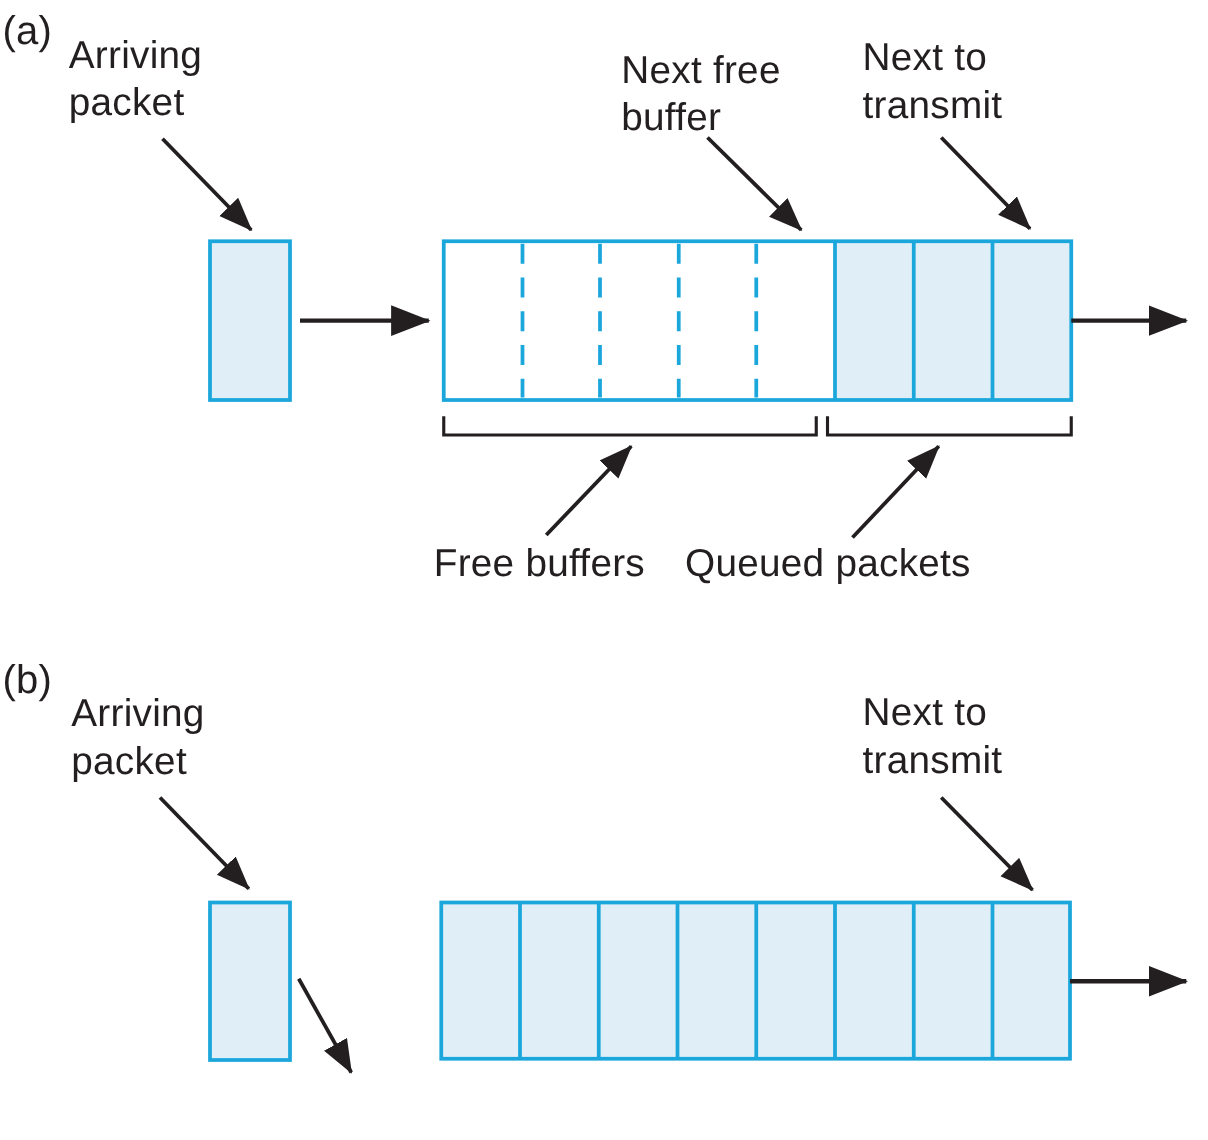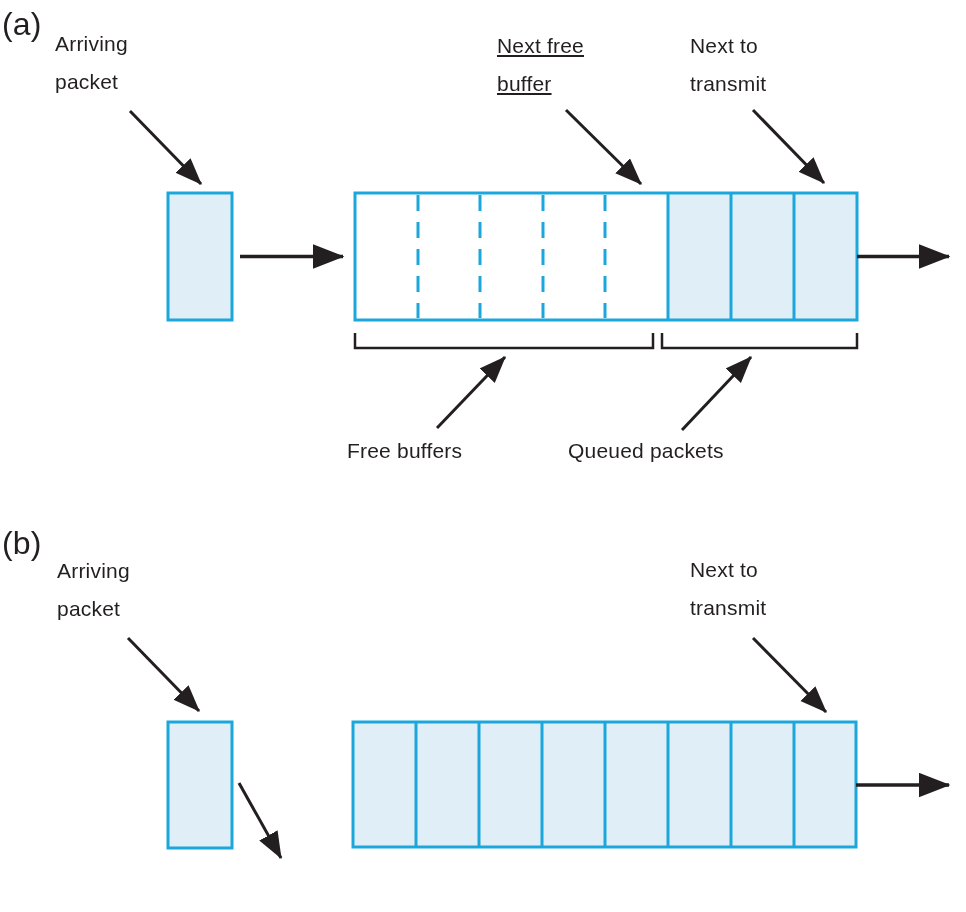--- a/index.html
+++ b/index.html
@@ -15,21 +15,21 @@
     font-family: "Liberation Sans", sans-serif;
     overflow: hidden;
   }
   .diagram-svg {
     position: absolute;
     left: 0;
     top: 0;
   }
   .lbl {
     position: absolute;
-    font-size: 21px;
+    font-size: 31px;
     line-height: 38px;
     color: #231F20;
     white-space: pre-line;
     letter-spacing: 0.2px;
   }
   .tag {
     font-size: 32px;
   }
 </style>
 </head>
@@ -106,29 +106,29 @@
 
       <line x1="856" y1="785" x2="949" y2="785" stroke="#231F20" stroke-width="3.5" marker-end="url(#ah)"></line>
     </g>
   </svg>
 
   <div class="lbl tag" style="left:2px; top:5px;">(a)</div>
 
   <div class="lbl" style="left:55px; top:25px;">Arriving
 packet</div>
 
-  <div class="lbl" style="left:497px; top:27px;text-decoration:underline;">Next free
+  <div class="lbl" style="left:497px; top:37px;">Next free
 buffer</div>
 
   <div class="lbl" style="left:690px; top:27px;">Next to
 transmit</div>
 
   <div class="lbl" style="left:347px; top:432px;text-align:right;">Free buffers</div>
 
-  <div class="lbl" style="left:568px; top:432px;">Queued packets</div>
+  <div class="lbl" style="left:548px; top:432px;">Queued packets</div>
 
   <div class="lbl tag" style="left:2px; top:524px;">(b)</div>
 
   <div class="lbl" style="left:57px; top:552px;">Arriving
 packet</div>
 
   <div class="lbl" style="left:690px; top:551px;">Next to
 transmit</div>
 
   <div class="lbl" style="left:257px; top:912px;">Drop</div>

